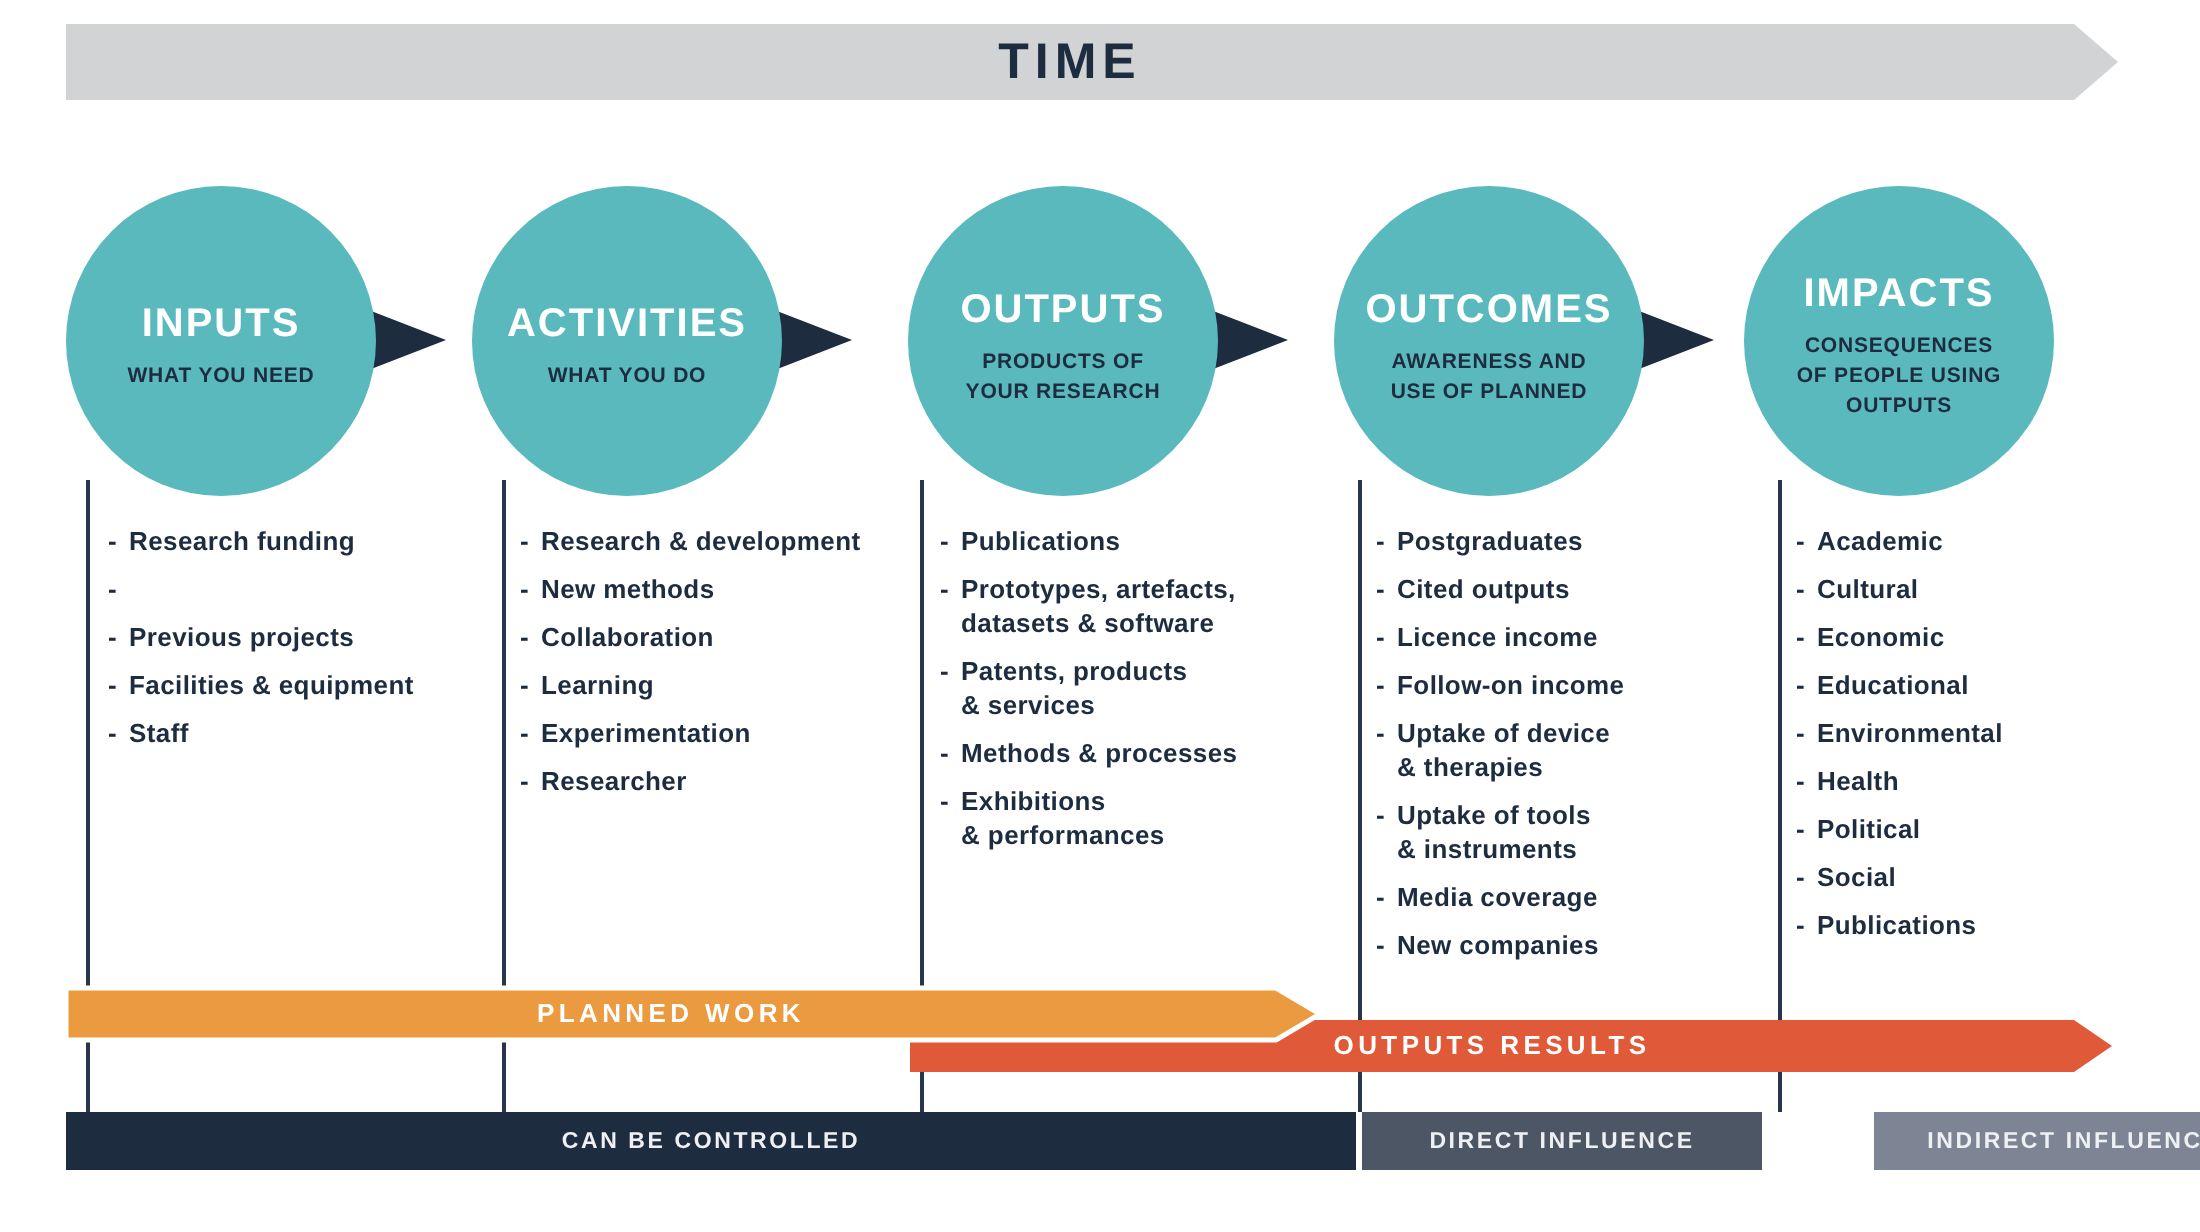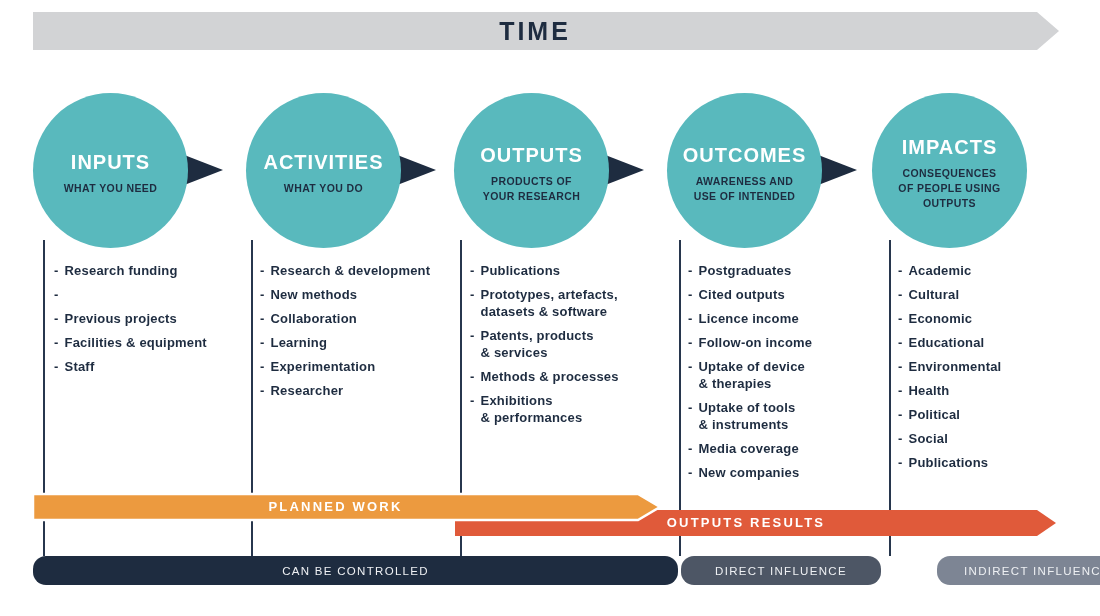--- a/index.html
+++ b/index.html
@@ -11,42 +11,42 @@
   .time-bar{position:absolute;left:33px;top:12px;width:1004px;height:38px;background:#d2d3d5;
     display:flex;align-items:center;justify-content:center;}
   .time-label{font-size:25px;font-weight:bold;letter-spacing:3px;color:#1e2c40;}
   .time-tip{position:absolute;left:1004px;top:0;width:0;height:0;
     border-left:22px solid #d2d3d5;border-top:19px solid transparent;border-bottom:19px solid transparent;}
   
   .vline{position:absolute;top:240px;height:316px;width:2px;background:#27364d;z-index:0;}
   .vline.v0{left:43px;} .vline.v1{left:251px;} .vline.v2{left:460px;} .vline.v3{left:679px;} .vline.v4{left:889px;}
   
   .stage{position:absolute;top:93px;width:155px;height:155px;}
-  .stage.s0{left:33px;} .stage.s1{left:246px;} .stage.s2{left:454px;} .stage.s3{left:667px;} .stage.s4{left:872px;}
+  .stage.s0{left:33px;} .stage.s1{left:236px;} .stage.s2{left:454px;} .stage.s3{left:667px;} .stage.s4{left:872px;}
   .next-arrow{position:absolute;left:110px;top:46px;width:0;height:0;z-index:1;
     border-left:80px solid #1e2c40;border-top:31px solid transparent;border-bottom:31px solid transparent;}
   .circle{position:absolute;inset:0;border-radius:50%;background:#59b9bd;z-index:2;
     display:flex;flex-direction:column;align-items:center;justify-content:center;text-align:center;padding-top:6px;box-sizing:border-box;}
   .stage-title{font-size:20px;font-weight:bold;letter-spacing:1px;color:#ffffff;margin-bottom:7px;}
   .stage-subtitle{font-size:10.5px;font-weight:bold;letter-spacing:0.4px;line-height:1.4;color:#1e2c40;white-space:pre-line;}
   
   .col{position:absolute;top:262px;width:198px;z-index:1;}
   .col.c0{left:54px;} .col.c1{left:260px;} .col.c2{left:470px;} .col.c3{left:688px;width:188px;} .col.c4{left:898px;width:180px;}
   .li{display:flex;gap:6px;margin-bottom:7px;font-size:13px;font-weight:bold;letter-spacing:0.2px;color:#1e2c40;}
   .li .dash{flex:0 0 auto;line-height:17px;}
   .li .txt{white-space:pre-line;line-height:17px;}
   
   .bands-svg{position:absolute;left:0;top:0;z-index:2;pointer-events:none;}
   .band-label{position:absolute;z-index:3;color:#ffffff;font-weight:bold;font-size:13px;letter-spacing:2.2px;
     text-align:center;height:26px;line-height:26px;}
   .band-label.planned{left:33px;top:494px;width:605px;}
   .band-label.intended{left:455px;top:510px;width:582px;}
   
   .footer-seg{position:absolute;top:556px;height:29px;z-index:2;display:flex;align-items:center;justify-content:center;
-    color:#eef0f3;font-size:11.5px;font-weight:normal;letter-spacing:1.3px;border-radius:13px;}
+    color:#eef0f3;font-size:11.5px;font-weight:bold;letter-spacing:1.3px;}
   .footer-seg.f0{left:33px;width:645px;}
   .footer-seg.f1{left:681px;width:200px;}
   .footer-seg.f2{left:937px;width:200px;}
 </style>
 </head>
 <body>
 
 <div class="canvas">
 
   <div class="time-bar">
@@ -81,21 +81,21 @@
           <div class="stage-title">OUTPUTS</div>
           <div class="stage-subtitle">PRODUCTS OF
 YOUR RESEARCH</div>
         </div>
       </div>
       <div class="stage s3">
         <div class="next-arrow"></div>
         <div class="circle">
           <div class="stage-title">OUTCOMES</div>
           <div class="stage-subtitle">AWARENESS AND
-USE OF INTENDED</div>
+USE OF PLANNED</div>
         </div>
       </div>
       <div class="stage s4">
         <div class="circle">
           <div class="stage-title">IMPACTS</div>
           <div class="stage-subtitle">CONSEQUENCES
 OF PEOPLE USING
 OUTPUTS</div>
         </div>
       </div>

